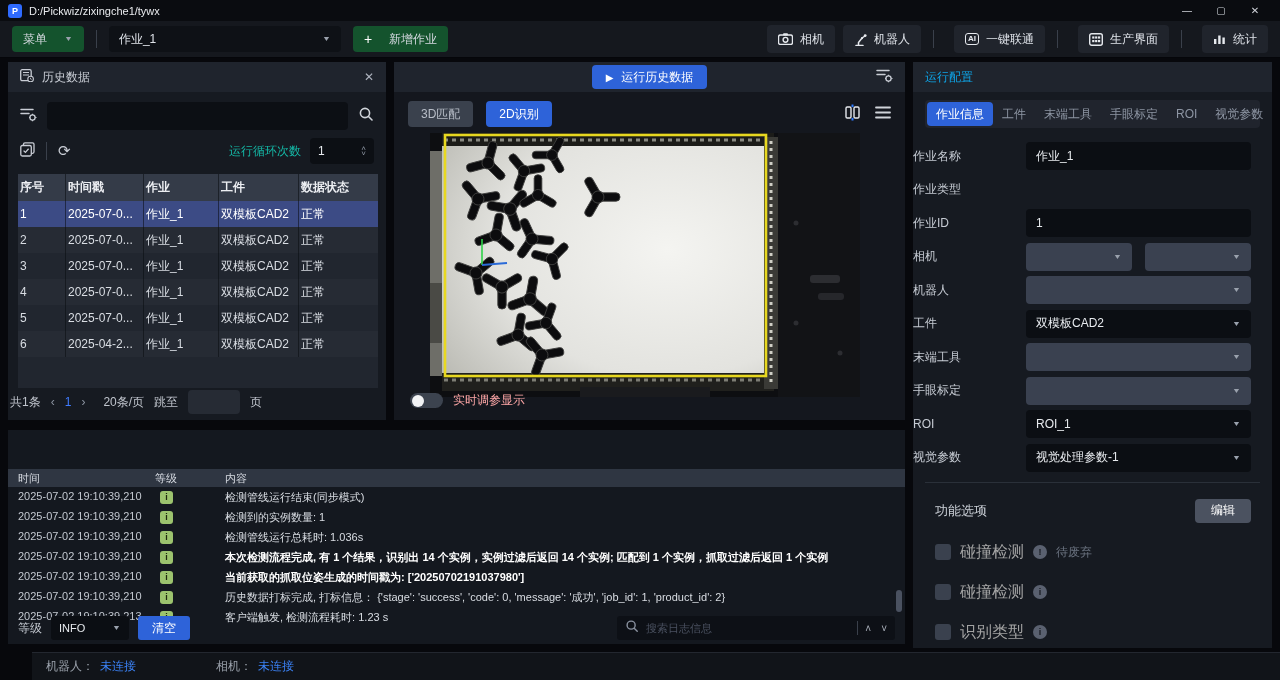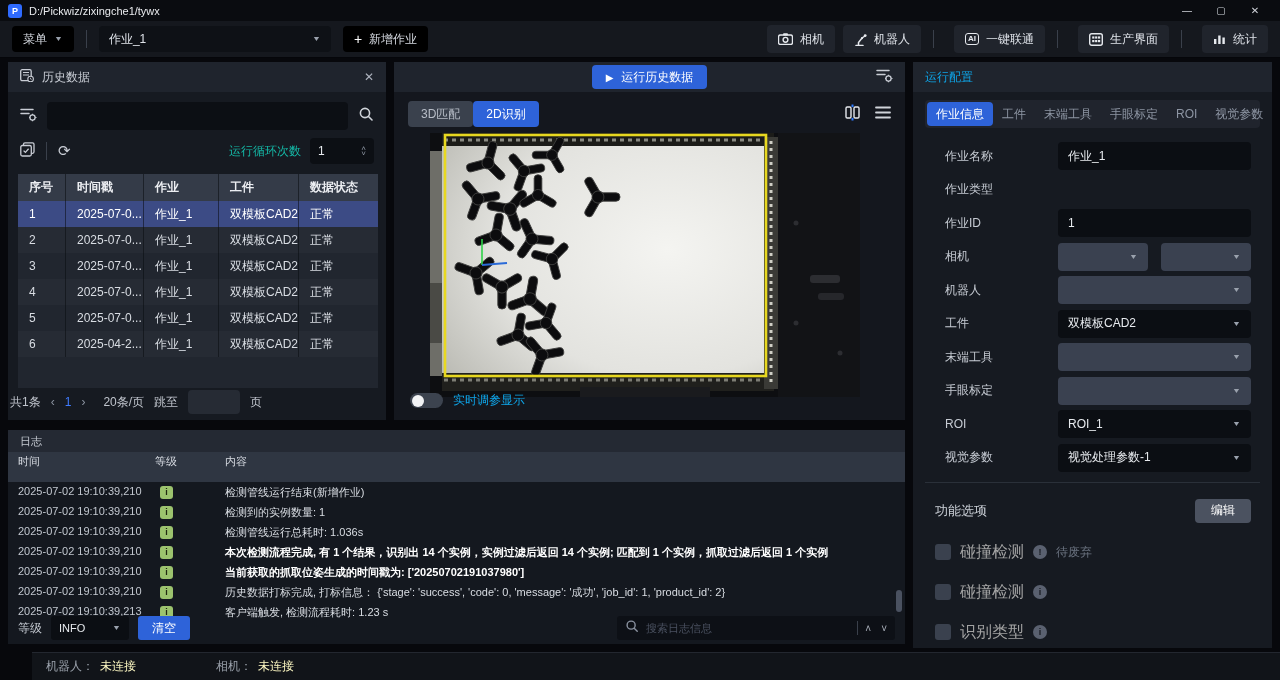--- a/index.html
+++ b/index.html
@@ -8,21 +8,21 @@
 
   
   .titlebar { left:0; top:0; width:1280px; height:21px; background:#0a0c10; display:flex; align-items:center; padding:0 8px; }
   .logo { width:14px; height:14px; background:#2f6bff; border-radius:3px; color:#fff; font-size:9px; font-weight:bold; display:flex; align-items:center; justify-content:center; margin-right:7px; }
   .wtitle { font-size:11px; color:#e8eaed; }
   .wbtns { margin-left:auto; display:flex; }
   .wbtn { width:34px; height:21px; display:flex; align-items:center; justify-content:center; color:#d0d4da; font-size:10px; }
 
   
   .menubar { left:0; top:21px; width:1280px; height:37px; background:#15181e; display:flex; align-items:center; padding:0 12px; border-bottom:1px solid #05060a; }
-  .mbtn { background:#000000; height:26px; border-radius:4px; display:flex; align-items:center; gap:7px; padding:0 11px; font-size:12px; color:#d5d9e0; }
+  .mbtn { background:#14532d; height:26px; border-radius:4px; display:flex; align-items:center; gap:17px; padding:0 11px; font-size:12px; color:#d5d9e0; }
   .chev { font-size:9px; color:#9aa1ad; transform:scaleY(.8); }
   .vdiv { width:1px; height:18px; background:#3a404b; margin:0 12px; }
   .jobselect { width:232px; height:26px; background:#0e1116; border-radius:4px; display:flex; align-items:center; padding:0 10px; font-size:12px; color:#dfe3e9; }
   .jobselect .chev { margin-left:auto; }
   .addjob { margin-left:12px; }
   .plus { color:#fff; font-size:14px; line-height:1; }
   .mspacer { flex:1; }
   .rbtn { background:#20242c; height:28px; border-radius:4px; display:flex; align-items:center; gap:7px; padding:0 11px; font-size:12px; color:#dfe3e9; margin-left:8px; }
   .rbtn svg { display:block; }
   .aibox { border:1.5px solid #e6e9ee; color:#e6e9ee; border-radius:3px; font-size:8px; font-weight:bold; padding:1px 2px; line-height:1; }
@@ -38,50 +38,50 @@
   .searchinput { flex:1; height:28px; background:#0c0f14; border-radius:4px; }
   .toolsrow { display:flex; align-items:center; padding:2px 12px 8px 12px; gap:9px; }
   .looplabel { margin-left:auto; font-size:12px; color:#14b8a6; }
   .spin { width:64px; height:26px; background:#0c0f14; border-radius:4px; display:flex; align-items:center; padding:0 8px; font-size:12px; color:#e7eaee; }
   .spinarrows { margin-left:auto; display:flex; flex-direction:column; line-height:5px; font-size:8px; color:#8d95a2; }
   .htablewrap { margin:2px 8px 0 10px; height:214px; background:#21262f; }
   .hrow { display:flex; height:26px; align-items:center; font-size:12px; color:#d9dde3; }
   .hrow.hdr { background:#343b48; font-weight:bold; color:#eceef2; height:27px; }
   .hrow.sel { background:#3c4b85; color:#fff; }
   .hrow.alt { background:#262b34; }
-  .hc { padding-left:11px; overflow:hidden; white-space:nowrap; height:100%; display:flex; align-items:center; border-right:1px solid rgba(10,12,16,.55); }
+  .hc { padding-left:2px; overflow:hidden; white-space:nowrap; height:100%; display:flex; align-items:center; border-right:1px solid rgba(10,12,16,.55); }
   .hc:last-child { border-right:none; }
   .c0{width:48px;} .c1{width:78px;} .c2{width:75px;} .c3{width:80px;} .c4{width:65px;}
   .pagerow { display:flex; align-items:center; gap:10px; padding:0 2px; position:absolute; bottom:0; left:0; right:0; height:36px; font-size:12px; color:#c0c5cd; }
   .pgarrow { color:#8d95a2; font-size:12px; }
   .pgcur { color:#3f7bff; }
   .jumpbox { width:52px; height:24px; background:#262b34; border-radius:4px; }
 
   
   .viewer { left:394px; top:62px; width:511px; height:358px; background:#14171e; }
   .viewer .phead { justify-content:center; position:relative; }
   .runbtn { background:#2e63d9; border-radius:4px; height:24px; display:flex; align-items:center; gap:8px; padding:0 14px; color:#fff; font-size:12px; }
   .play { font-size:10px; color:#fff; }
   .vfilter { position:absolute; right:12px; top:6px; }
-  .tabsrow { display:flex; align-items:center; gap:0; padding:9px 14px 0 14px; }
+  .tabsrow { display:flex; align-items:center; gap:13px; padding:9px 14px 0 14px; }
   .vtab { height:26px; border-radius:4px; padding:0 13px; display:flex; align-items:center; font-size:12px; background:#3a414d; color:#b7bdc7; }
   .vtab.active { background:#2e63d9; color:#fff; }
   .vicons { margin-left:auto; display:flex; align-items:center; gap:14px; }
   .imgbox { position:absolute; left:36px; top:71px; width:430px; height:264px; background:#0d0e11; }
   .togglerow { position:absolute; left:16px; bottom:11px; display:flex; align-items:center; gap:10px; }
   .toggle { width:33px; height:15px; background:#3c434f; border-radius:8px; position:relative; }
   .knob { position:absolute; left:2px; top:1.5px; width:12px; height:12px; border-radius:50%; background:#f2f3f5; }
-  .toglabel { font-size:12px; color:#0ea5e9; }
+  .toglabel { font-size:12px; color:#fca5a5; }
 
   
   .config { left:913px; top:62px; width:359px; height:586px; }
   .ctabs { margin:8px 12px 0 12px; background:#20242d; border-radius:4px; height:28px; display:flex; align-items:center; justify-content:space-between; padding:0 2px; }
   .ctab { font-size:12px; color:#8d95a3; padding:0 9px; height:24px; display:flex; align-items:center; border-radius:4px; white-space:nowrap; }
   .ctab.active { background:#2e63d9; color:#fff; }
-  .cform { padding:14px 21px 0 32px; }
+  .cform { padding:14px 21px 0 0; }
   .frow { display:flex; align-items:center; height:28px; margin-bottom:5.5px; }
   .flabel { width:113px; font-size:12px; color:#c6cbd3; flex:none; }
   .fctrl { flex:1; display:flex; gap:13px; }
   .inputd { background:#0b0e13; border-radius:4px; height:28px; display:flex; align-items:center; padding:0 10px; font-size:12px; color:#e7eaee; flex:1; }
   .seld { background:#0b0e13; border-radius:4px; height:28px; display:flex; align-items:center; padding:0 10px; font-size:12px; color:#e7eaee; flex:1; }
   .sell { background:#3a4150; }
   .seld .chev { margin-left:auto; }
   .ftext { font-size:12px; color:#e7eaee; }
   .cdivider { height:1px; background:#2a3039; margin:10px 12px 0 12px; }
   .optrow { display:flex; align-items:center; margin:16px 21px 0 22px; }
@@ -89,21 +89,21 @@
   .editbtn { margin-left:auto; background:#4b5260; border-radius:4px; height:24px; padding:0 16px; display:flex; align-items:center; color:#fff; font-size:12px; }
   .cbrow { display:flex; align-items:center; gap:9px; margin:19px 0 0 22px; }
   .cbox { width:16px; height:16px; background:#3a414e; border-radius:3px; }
   .cblabel { font-size:16px; color:#a3a3a3; }
   .cicon { width:14px; height:14px; border-radius:50%; background:#5a6170; color:#161a21; font-size:9px; font-weight:bold; display:flex; align-items:center; justify-content:center; }
   .cnote { font-size:12px; color:#6b7380; }
 
   
   .logp { left:8px; top:430px; width:897px; height:214px; background:#14181f; }
   .loghead { height:22px; background:#242933; display:flex; align-items:center; padding:0 12px; font-size:11px; color:#c4c9d1; }
-  .logcols { height:30px; background:#2f3642; position:relative; font-size:11px; color:#d6dae1; }
+  .logcols { height:18px; background:#2f3642; position:relative; font-size:11px; color:#d6dae1;margin-top:39px; }
   .logcols span { position:absolute; top:2px; }
   .lct{left:10px;} .lcl{left:147px;} .lcc{left:217px;}
   .lrow { height:20px; position:relative; font-size:11px; }
   .ltime { position:absolute; left:10px; top:3px; color:#c3c8d0; }
   .lbadge { position:absolute; left:152px; top:3.5px; width:13px; height:13px; background:#9cc36e; border-radius:3px; color:#20290f; font-size:9px; font-weight:bold; display:flex; align-items:center; justify-content:center; }
   .lcontent { position:absolute; left:217px; top:3px; color:#d9dde3; white-space:nowrap; }
   .lrow.bold .lcontent { font-weight:bold; color:#fff; }
   .logscroll { position:absolute; right:3px; top:160px; width:6px; height:22px; background:#4a5160; border-radius:3px; }
   .logfoot { position:absolute; left:0; right:0; bottom:0; height:32px; display:flex; align-items:center; padding:0 10px; gap:9px; }
   .lvl { font-size:12px; color:#c4c9d1; }
@@ -112,21 +112,21 @@
   .clearbtn { background:#2e63d9; border-radius:3px; height:24px; padding:0 14px; display:flex; align-items:center; color:#fff; font-size:12px; }
   .lfspacer { flex:1; }
   .logsearch { width:278px; height:24px; background:#0d1016; border-radius:3px; display:flex; align-items:center; padding:0 8px; gap:7px; }
   .phtext { font-size:11px; color:#4a5160; flex:1; }
   .lsdiv { width:1px; height:14px; background:#3a404b; }
   .updown { color:#aeb4bf; font-size:10px; display:flex; gap:10px; }
 
   
   .statusbar { left:0; top:652px; width:1280px; height:28px; background:#111419; border-top:1px solid #23272f; display:flex; align-items:center; padding:0 14px; font-size:12px; gap:6px;margin-left:32px; }
   .stlabel { color:#9aa1ab; }
-  .stval { color:#fef9c3; }
+  .stval { color:#3b82f6; }
   .stgap { width:68px; }
   .icon { color:#c9cdd5; }
 </style>
 </head>
 <body>
 
 <div class="abs titlebar">
   <div class="logo">P</div>
   <div class="wtitle">D:/Pickwiz/zixingche1/tywx</div>
   <div class="wbtns">
@@ -538,33 +538,30 @@
     <span class="cicon">i</span>
   </div>
   <div class="cbrow">
     <div class="cbox"></div>
     <span class="cblabel">识别类型</span>
     <span class="cicon">i</span>
   </div>
 </div>
 
 <div class="abs logp">
-  <div class="loghead">
-      <span>日志</span>
-    </div>
   <div class="logcols">
     <span class="lct">时间</span>
     <span class="lcl">等级</span>
     <span class="lcc">内容</span>
   </div>
   <div id="log-rows">
       <div class="lrow">
         <span class="ltime">2025-07-02 19:10:39,210</span>
         <span class="lbadge">i</span>
-        <span class="lcontent">检测管线运行结束(新增作业)</span>
+        <span class="lcontent">检测管线运行结束(同步模式)</span>
       </div>
       <div class="lrow">
         <span class="ltime">2025-07-02 19:10:39,210</span>
         <span class="lbadge">i</span>
         <span class="lcontent">检测到的实例数量: 1</span>
       </div>
       <div class="lrow">
         <span class="ltime">2025-07-02 19:10:39,210</span>
         <span class="lbadge">i</span>
         <span class="lcontent">检测管线运行总耗时: 1.036s</span>

